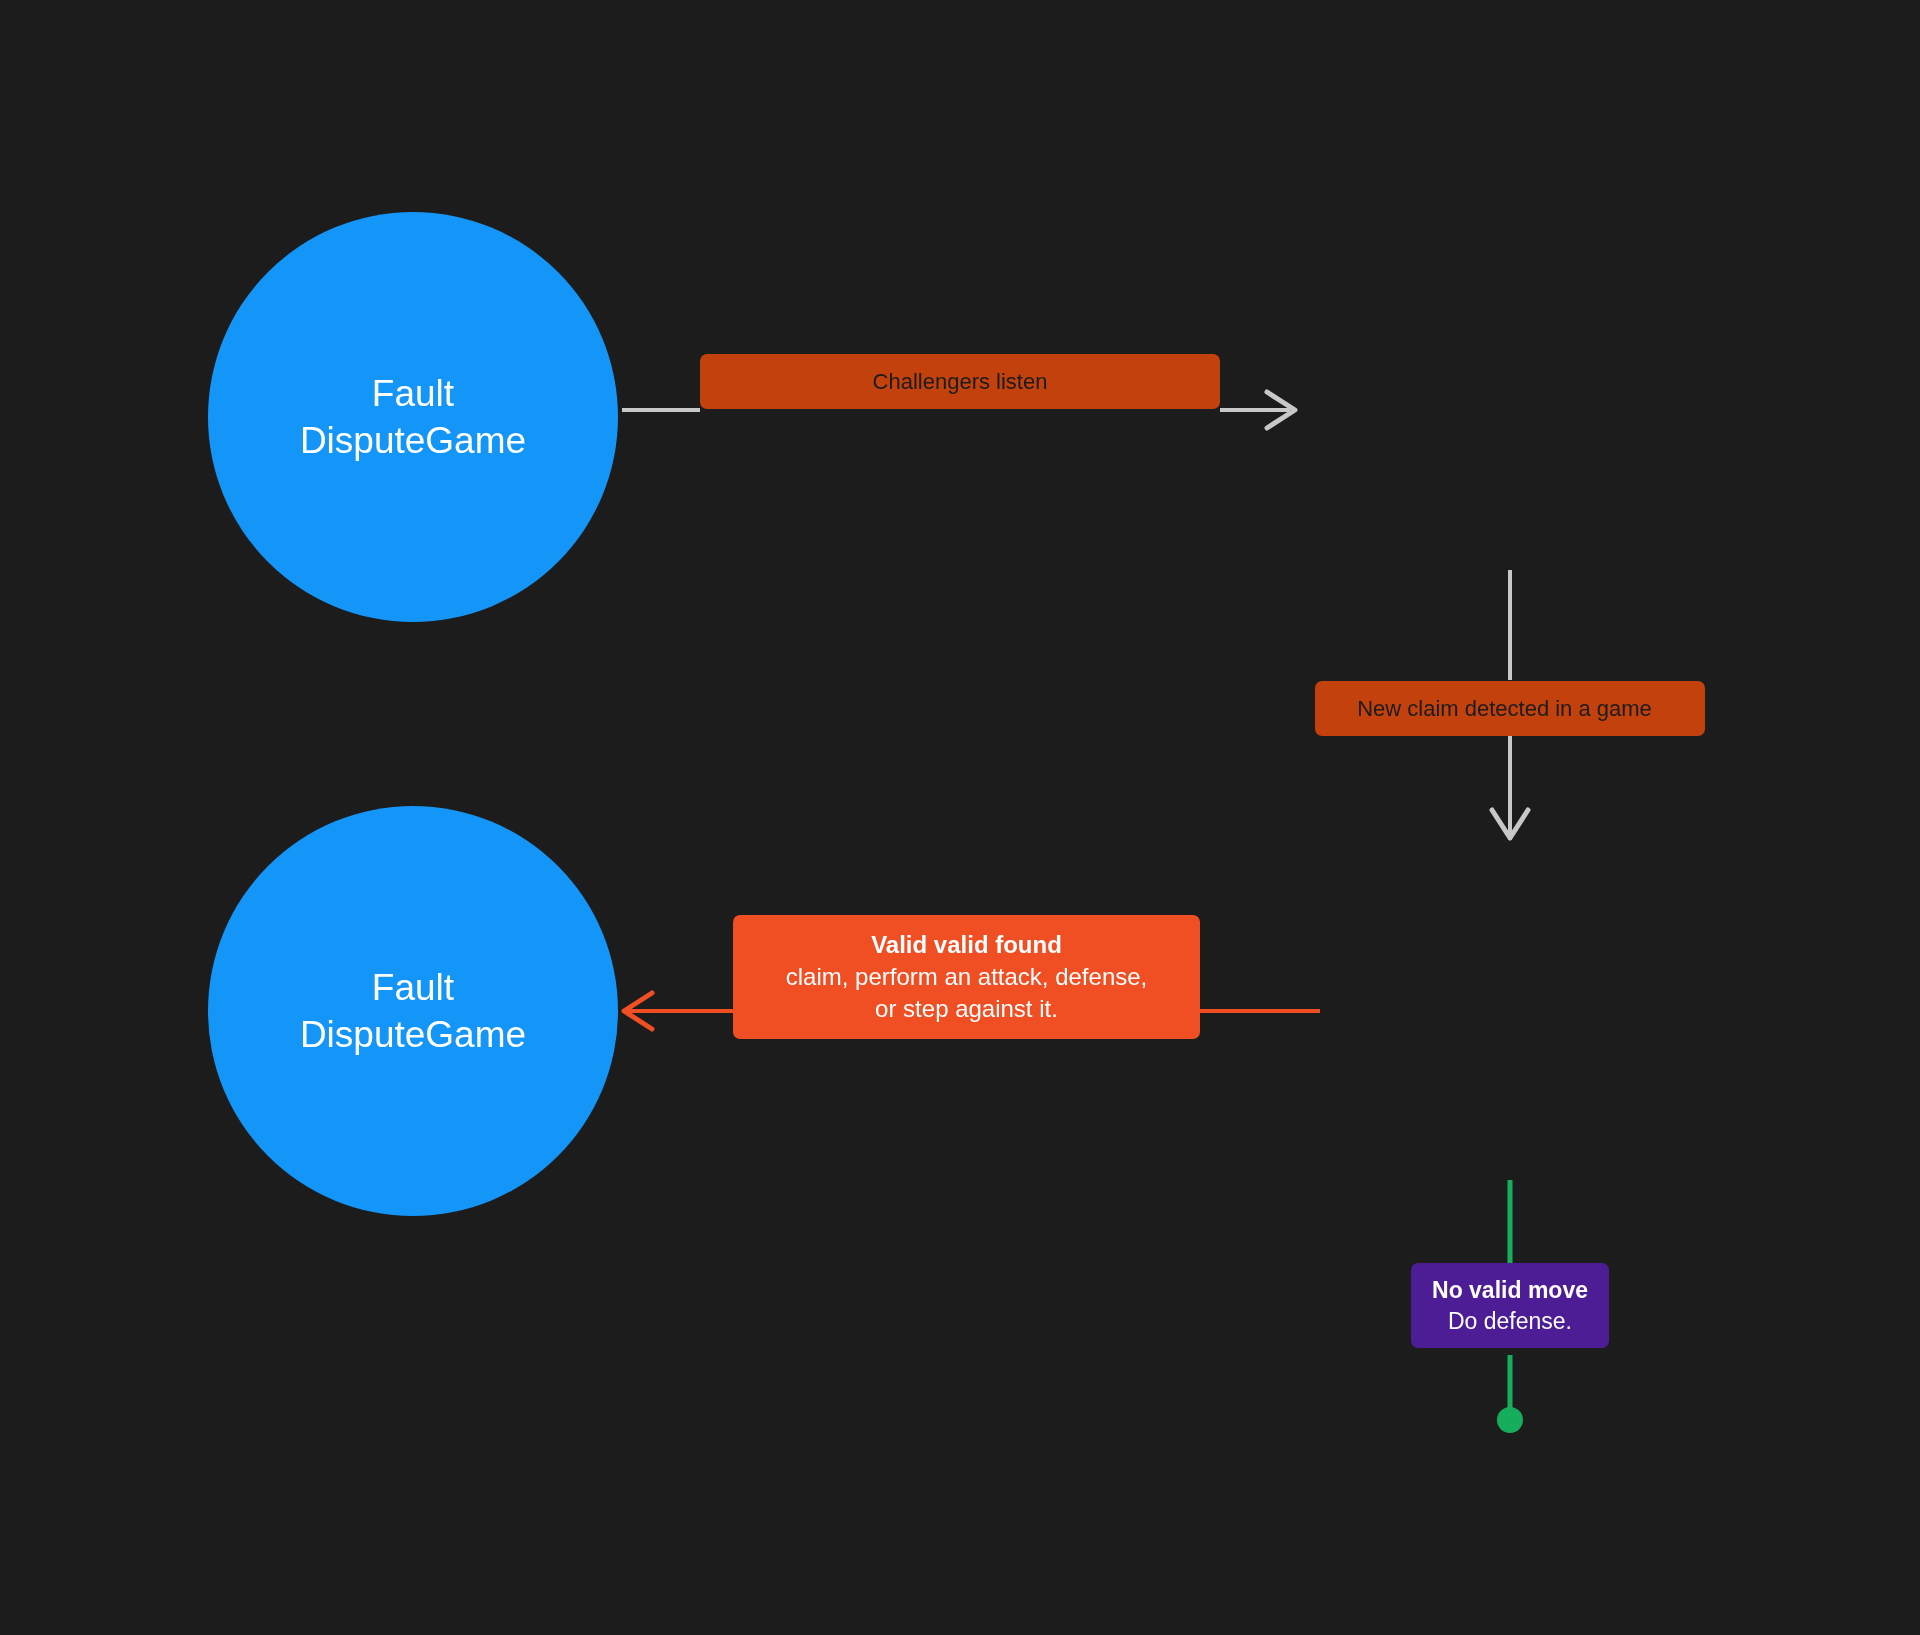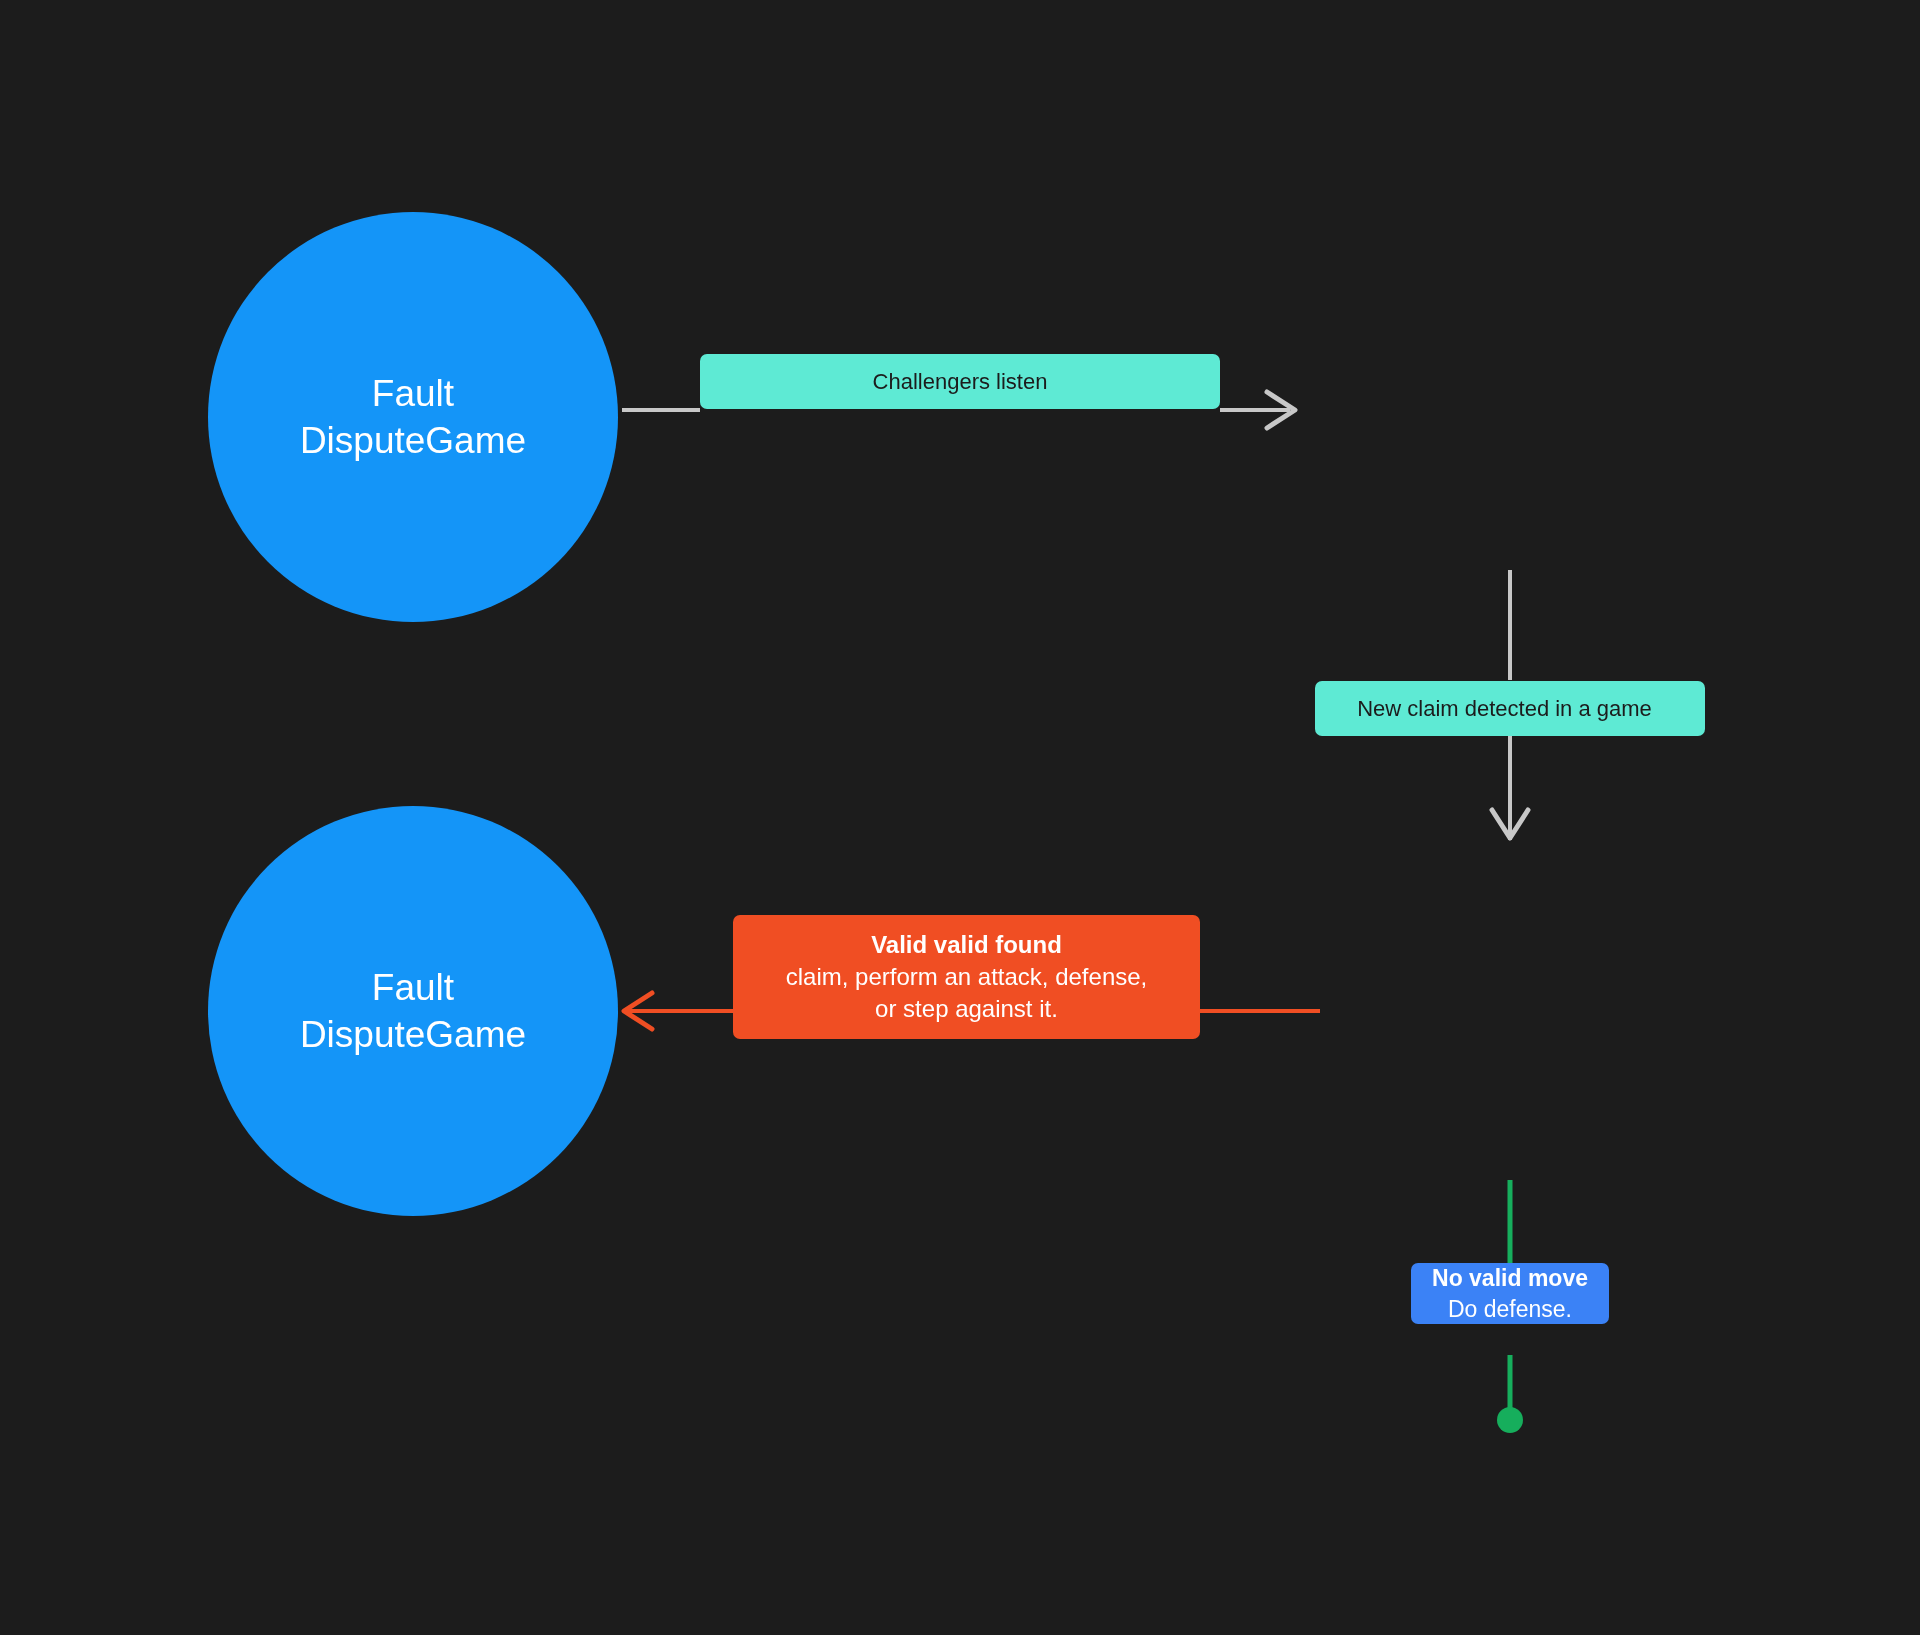--- a/index.html
+++ b/index.html
@@ -70,36 +70,36 @@
 
   
   .edge-label {
     position: absolute;
     border-radius: 7px;
     text-align: center;
     box-sizing: border-box;
     line-height: 1.33;
   }
   .edge-label.gray {
-    background: #5eead4;
+    background: #c2410c;
     color: #1c1c1c;
     font-size: 22px;
     padding: 13px 18px;
   }
   .edge-label.orange {
     background: #f04e23;
     color: #ffffff;
     font-size: 24px;
     padding: 14px 20px;
   }
   .edge-label.green {
-    background: #3b82f6;
+    background: #4c1d95;
     color: #ffffff;
     font-size: 23px;
-    padding: 0 18px;
+    padding: 12px 18px;
   }
   .edge-label .bold { font-weight: bold; display: block; }
   .edge-label .line { display: block; }
 
   svg.edges {
     position: absolute;
     left: 0; top: 0;
     width: 1920px;
     height: 1635px;
     pointer-events: none;

